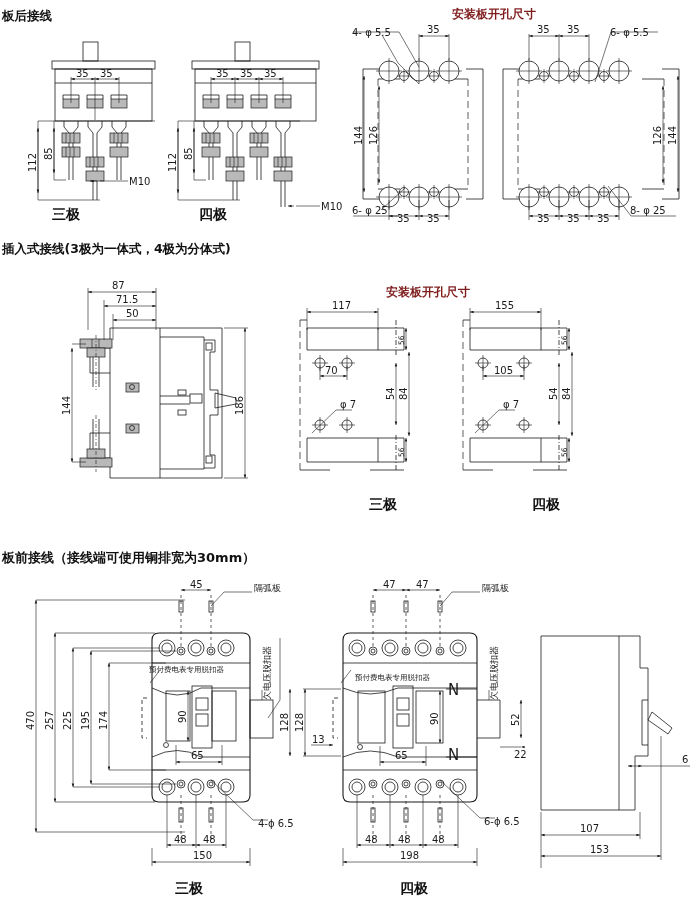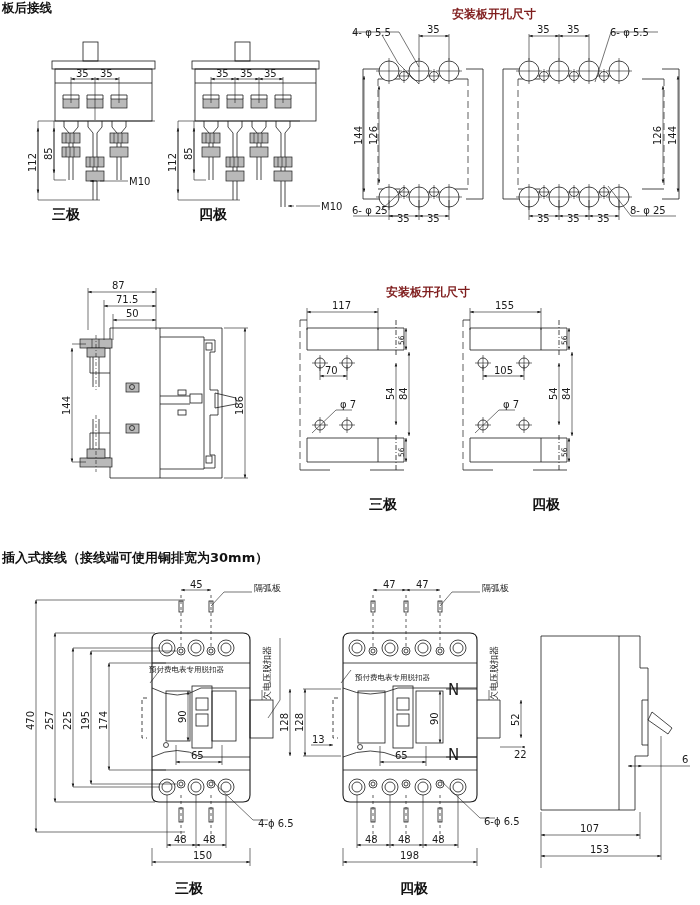--- a/index.html
+++ b/index.html
@@ -13,25 +13,26 @@
   .hd-blue{font-size:14px;color:#1b9ad6;}
   .hd-sub{font-size:13px;color:#111;}
   .cap{position:absolute;font-size:14px;font-weight:bold;color:#111;white-space:nowrap;}
   .midttl{position:absolute;font-size:12px;font-weight:bold;color:#7f1d1d;white-space:nowrap;}
 </style>
 </head>
 <body>
 
 <div class="sheet">
 
-  <div class="hd hd-blk" style="left:2px;top:0;">板后接线</div>
-
-
-
-  <div class="hd hd-sub" style="left:2px;top:549px;">插入式接线（接线端可使用铜排宽为30mm）</div>
+  <div class="hd hd-blk" style="left:2px;top:8px;">板后接线</div>
+
+  <div class="hd hd-blk" style="left:2px;top:241px;">插入式接线(3极为一体式，4极为分体式)</div>
+
+
+  <div class="hd hd-sub" style="left:2px;top:549px;">板前接线（接线端可使用铜排宽为30mm）</div>
 
   <div class="midttl" style="left:452px;top:6px;">安装板开孔尺寸</div>
 
   <div class="midttl" style="left:386px;top:284px;">安装板开孔尺寸</div>
 
   <div class="cap" style="left:52px;top:206px;">三极</div>
   <div class="cap" style="left:199px;top:206px;">四极</div>
 
   <div class="cap" style="left:369px;top:496px;">三极</div>
   <div class="cap" style="left:532px;top:496px;">四极</div>

